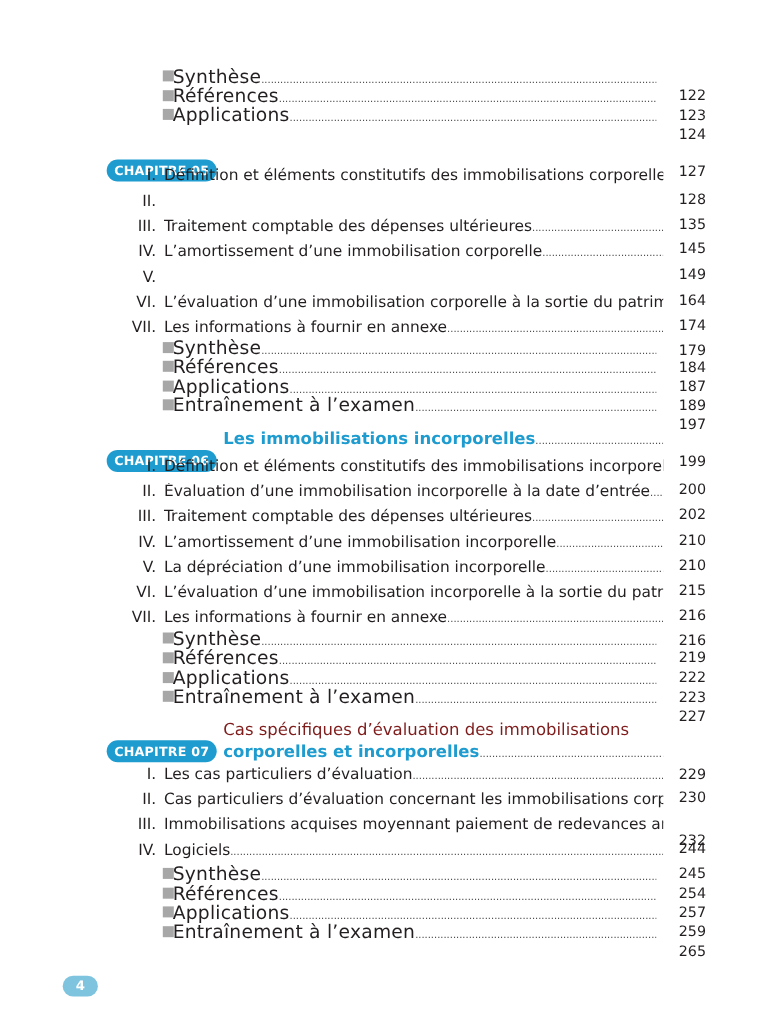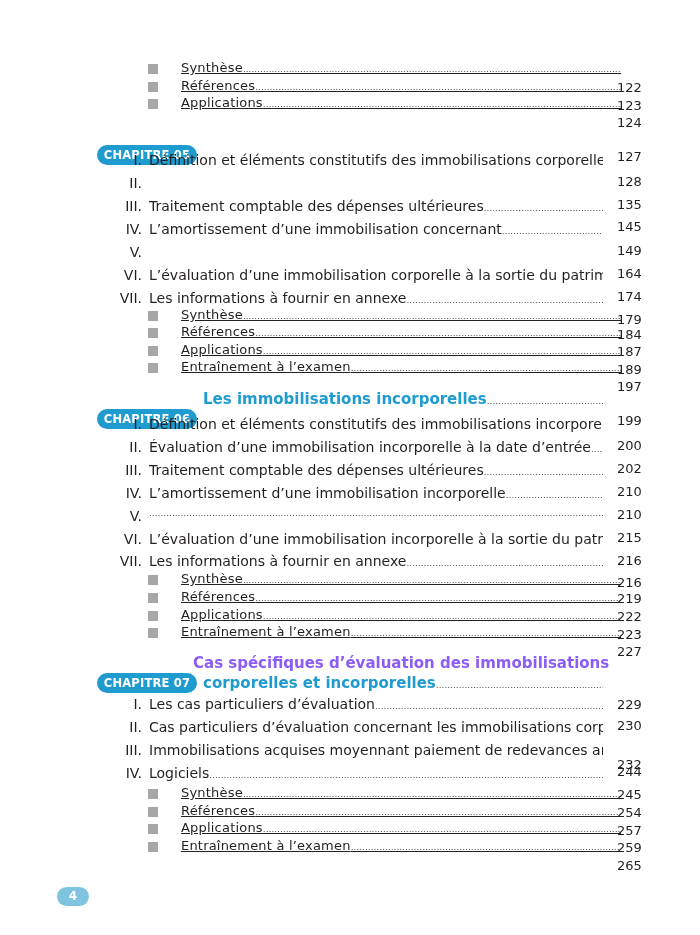--- a/index.html
+++ b/index.html
@@ -14,32 +14,32 @@
   .page { position: absolute; left: 617px; width: 32px; text-align: left; margin-top: 20px; }
 
   
   .sec .roman { position: absolute; width: 40px; text-align: right; left: 102px; font-size: 14px; }
   .sec .lead { left: 149px; width: 454px; font-size: 14px; }
   .sec .page { font-size: 13px; }
   .sec .dots { font-size: 9px; }
 
   
   .sub .bullet { position: absolute; left: 148px; width: 10px; height: 10px; background: #a7a7a7; top: 4px; }
-  .sub .lead { left: 181px; width: 440px; font-size: 13px; letter-spacing: 0.2px; text-decoration: underline; }
+  .sub .lead { left: 157px; width: 440px; font-size: 17px; letter-spacing: 0.2px; }
   .sub .page { font-size: 13px; }
   .sub .dots { font-size: 9px; }
 
   
   .chap .badge { position: absolute; left: 97px; width: 100px; height: 20px; border-radius: 10px;
                  background: #1f9ccf; color: #fff; font-weight: bold; font-size: 11.5px;
                  line-height: 20px; text-align: center; letter-spacing: 0.2px; margin-top: 18px; }
   .chap .lead { left: 203px; width: 400px; font-size: 15px; font-weight: bold; color: #1f9ccf; }
   .chap .lead .dots { color: #444; font-weight: normal; font-size: 9px; }
   .chap .page { font-size: 13px; }
-  .chap .title-line1 { position: absolute; left: 193px; font-size: 15px; font-weight: bold; color: #8b5cf6; white-space: nowrap; }
+  .chap .title-line1 { position: absolute; left: 203px; font-size: 15px; font-weight: normal; color: #7f1d1d; white-space: nowrap; }
 
   .folio { position: absolute; left: 57px; top: 887px; width: 32px; height: 19px; border-radius: 10px;
            background: #7ec4df; color: #fff; font-weight: bold; font-size: 12px; text-align: center; line-height: 19px; }
 </style>
 </head>
 <body>
 
 <div class="toc">
 
   <div class="row sub" style="top:60px">
@@ -88,21 +88,21 @@
     <span class="roman">III.</span>
     <div class="lead">
         <span class="txt">Traitement comptable des dépenses ultérieures</span>
         <span class="dots"></span>
       </div>
     <span class="page" style="top:1px">145</span>
   </div>
   <div class="row sec" style="top:221px">
     <span class="roman">IV.</span>
     <div class="lead">
-        <span class="txt">L’amortissement d’une immobilisation concernant</span>
+        <span class="txt">L’amortissement d’une immobilisation corporelle</span>
         <span class="dots"></span>
       </div>
     <span class="page" style="top:2px">149</span>
   </div>
   <div class="row sec" style="top:244px">
     <span class="roman">V.</span>
     <span class="page" style="top:2px">164</span>
   </div>
   <div class="row sec" style="top:267px">
     <span class="roman">VI.</span>
@@ -191,20 +191,21 @@
     <span class="roman">IV.</span>
     <div class="lead">
         <span class="txt">L’amortissement d’une immobilisation incorporelle</span>
         <span class="dots"></span>
       </div>
     <span class="page" style="top:2px">210</span>
   </div>
   <div class="row sec" style="top:508px">
     <span class="roman">V.</span>
     <div class="lead">
+        <span class="txt">La dépréciation d’une immobilisation incorporelle</span>
         <span class="dots"></span>
       </div>
     <span class="page" style="top:2px">215</span>
   </div>
   <div class="row sec" style="top:531px">
     <span class="roman">VI.</span>
     <div class="lead">
         <span class="txt">L’évaluation d’une immobilisation incorporelle à la sortie du patrimoine</span>
         <span class="dots"></span>
       </div>

